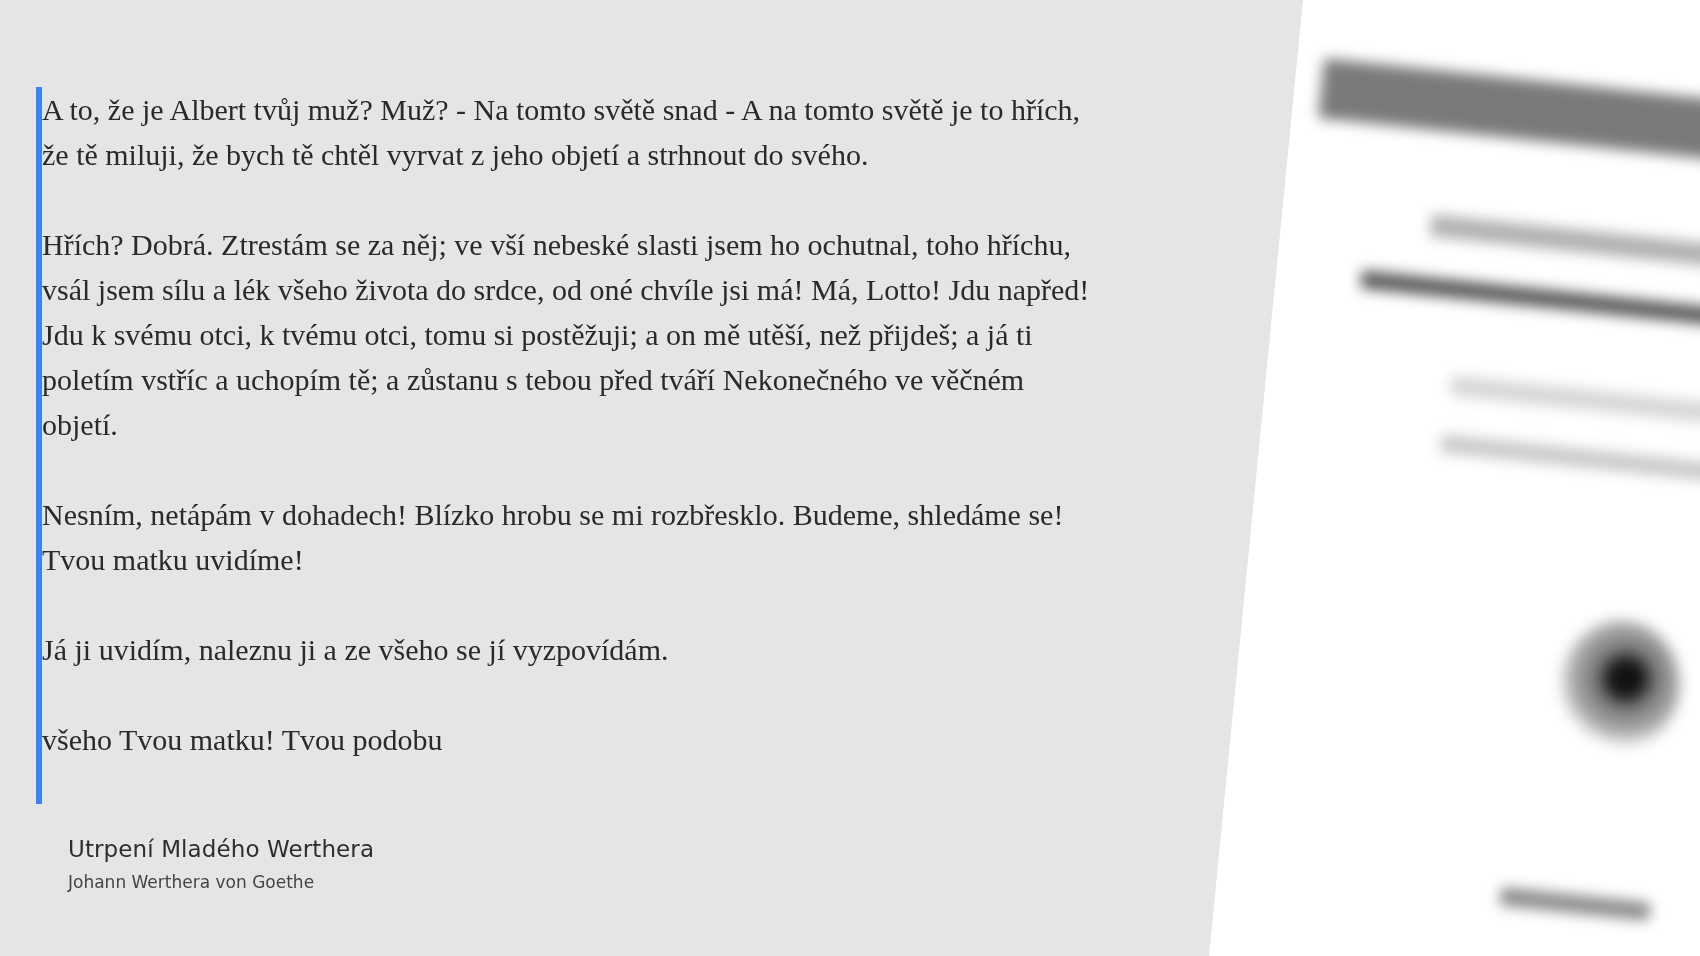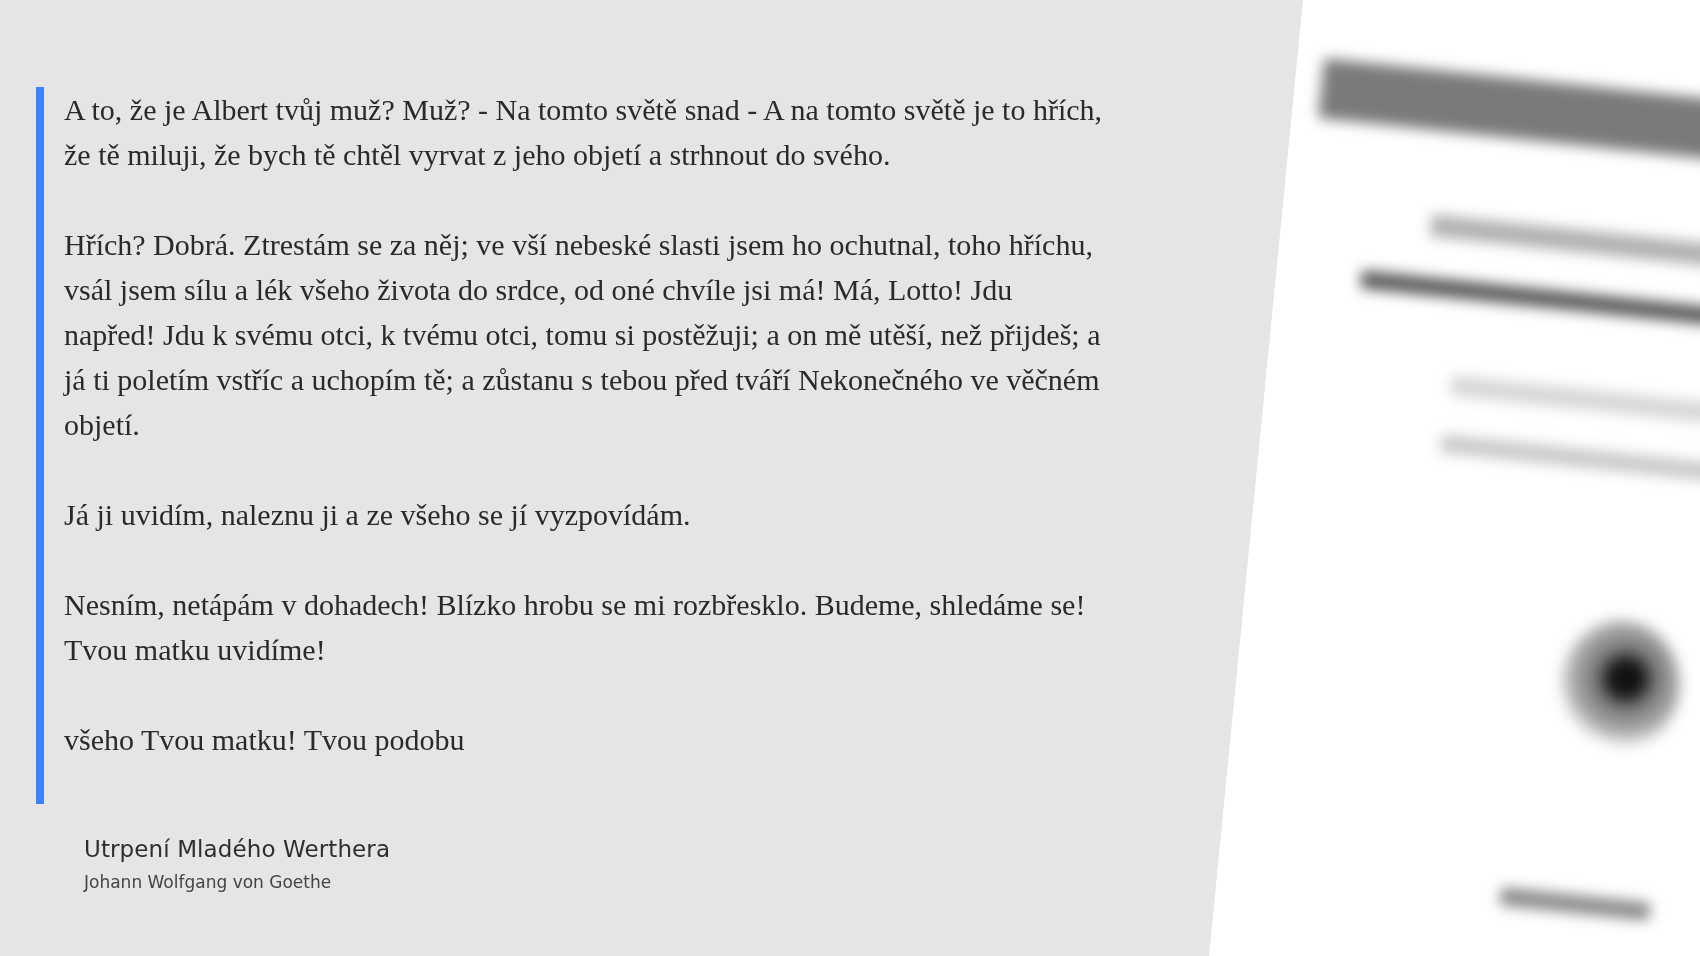--- a/index.html
+++ b/index.html
@@ -50,36 +50,35 @@
       width: 1700px;
       height: 956px;
       background: #e5e5e7;
       clip-path: polygon(0 0, 1303px 0, 1209px 956px, 0 956px);
     }
     .quote {
       position: absolute;
       left: 36px;
       top: 87px;
       width: 1070px;
-      border-left: 8px solid #3b82f6;
-      padding-left: 20px;
+      border-left: 6px solid #3b82f6;
       box-sizing: border-box;
       height: 717px;
     }
     .quote p {
       margin: 0 0 45px 0;
       font-family: "Liberation Serif", "DejaVu Serif", serif;
       font-size: 30px;
       line-height: 45px;
       color: #2a2a2a;
     }
     .quote p:last-child { margin-bottom: 4px; }
     .caption {
       position: absolute;
-      left: 84px;
+      left: 68px;
       top: 834px;
     }
     .caption .title {
       font-family: "DejaVu Sans", "Liberation Sans", sans-serif;
       font-size: 23px;
       color: #2e2e2e;
       line-height: 30px;
       letter-spacing: 0.1px;
     }
     .caption .author {
@@ -103,23 +102,23 @@
     <div class="blob" style="left:240px; top:450px; width:300px; height:18px; background:#c8c8c8;"></div>
     <div class="ornament"></div>
     <div class="blob" style="left:300px; top:895px; width:150px; height:18px; background:#8a8a8a;"></div>
   </div>
 
   <div class="panel"></div>
 
   <blockquote class="quote" style="margin:0;">
     <p>A to, že je Albert tvůj muž? Muž? - Na tomto světě snad - A na tomto světě je to hřích, že tě miluji, že bych tě chtěl vyrvat z jeho objetí a strhnout do svého.</p>
     <p>Hřích? Dobrá. Ztrestám se za něj; ve vší nebeské slasti jsem ho ochutnal, toho hříchu, vsál jsem sílu a lék všeho života do srdce, od oné chvíle jsi má! Má, Lotto! Jdu napřed! Jdu k svému otci, k tvému otci, tomu si postěžuji; a on mě utěší, než přijdeš; a já ti poletím vstříc a uchopím tě; a zůstanu s tebou před tváří Nekonečného ve věčném objetí.</p>
+    <p>Nesním, netápám v dohadech! Blízko hrobu se mi rozbřesklo. Budeme, shledáme se! Tvou matku uvidíme!</p>
     <p>Já ji uvidím, naleznu ji a ze všeho se jí vyzpovídám.</p>
-    <p>Nesním, netápám v dohadech! Blízko hrobu se mi rozbřesklo. Budeme, shledáme se! Tvou matku uvidíme!</p>
     <p>všeho Tvou matku! Tvou podobu</p>
   </blockquote>
 
   <div class="caption">
     <div class="title">Utrpení Mladého Werthera</div>
-    <div class="author">Johann Wolfgang von Goethe</div>
+    <div class="author">Johann Werthera von Goethe</div>
   </div>
 
 </div>
 
 </body></html>

